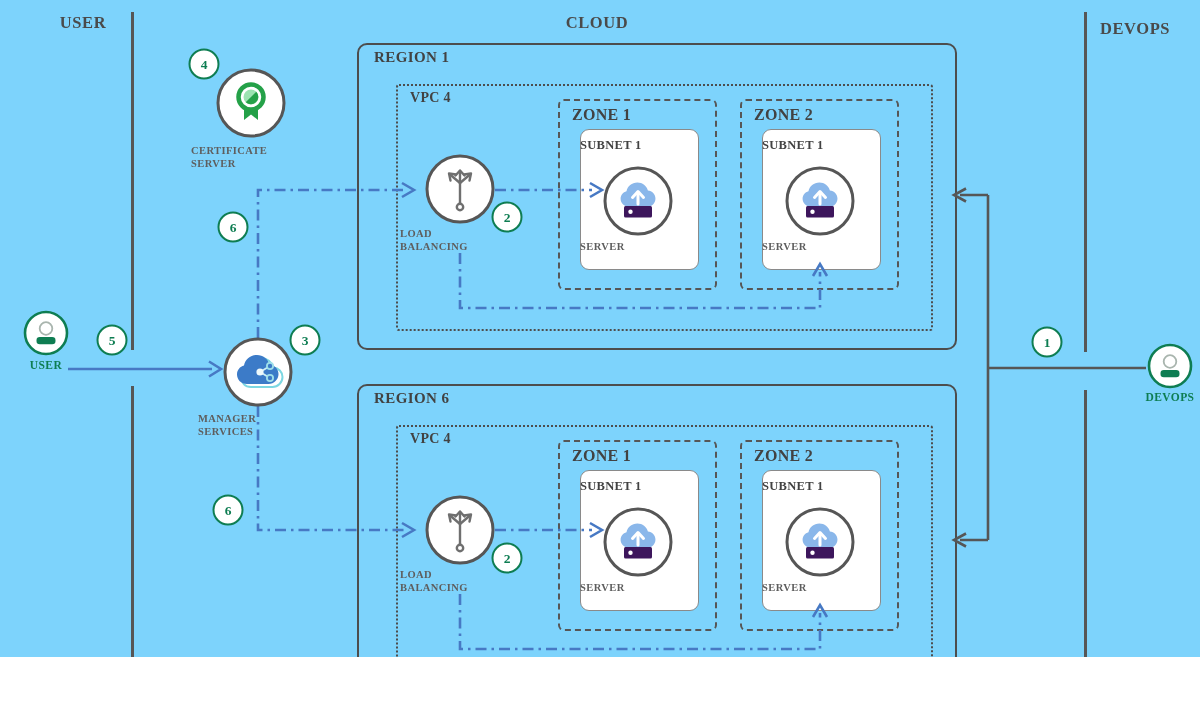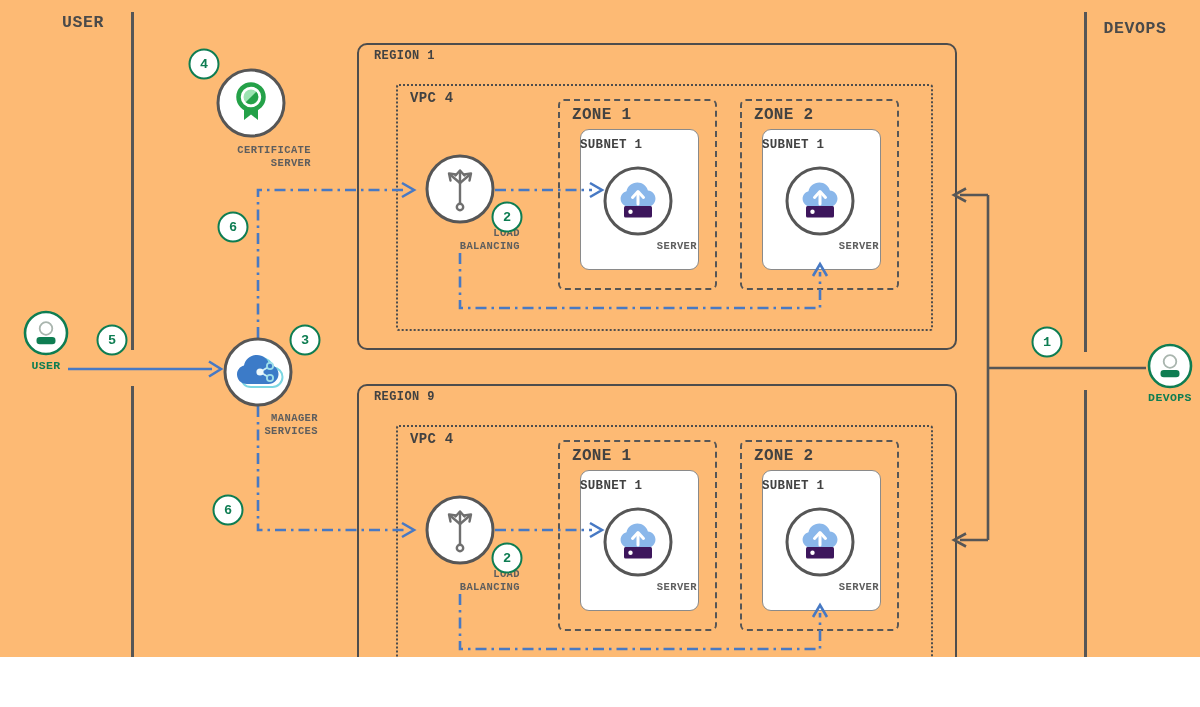--- a/index.html
+++ b/index.html
@@ -1,45 +1,46 @@
 <!DOCTYPE html>
 <html><head>
 <meta charset="utf-8">
 <style>
   html,body{margin:0;padding:0;background:#fff;}
-  .canvas{position:relative;width:1200px;height:657px;background:#fdba74;
-          font-family:Liberation Mono, monospace;overflow:hidden;}
+  .canvas{position:relative;width:1200px;height:657px;background:#7dd3fc;
+          font-family:Liberation Serif, serif;overflow:hidden;}
   .abs{position:absolute;}
   .hdr{font-size:16.5px;font-weight:700;color:#4a4a4a;letter-spacing:.6px;text-align:center;z-index:4;}
   .divider{width:3px;background:#565656;z-index:1;}
   .region{border:2.5px solid #4d4d4d;border-radius:10px;z-index:1;}
   .vpc{border:2px dotted #4d4d4d;border-radius:3px;z-index:1;}
   .zone{border:2.5px dashed #565656;border-radius:6px;z-index:1;}
   .subnet{border:1.5px solid #8a8a8a;border-radius:9px;z-index:1;background:#fff;}
   .lbl{position:absolute;font-weight:700;color:#424242;z-index:4;}
-  .lbl-region{font-size:12px;letter-spacing:.4px;}
+  .lbl-region{font-size:15px;letter-spacing:.4px;}
   .lbl-vpc{font-size:14px;letter-spacing:.3px;}
   .lbl-zone{font-size:16px;letter-spacing:.3px;}
   .lbl-subnet{font-size:12.5px;text-align:left;letter-spacing:.3px;}
-  .iconlbl{position:absolute;font-size:10.5px;font-weight:700;color:#5e5e5e;text-align:right;
+  .iconlbl{position:absolute;font-size:10.5px;font-weight:700;color:#5e5e5e;text-align:left;
            line-height:13px;letter-spacing:.4px;z-index:4;}
   .actorlbl{position:absolute;font-size:11.5px;font-weight:700;color:#0e7d52;text-align:center;
             letter-spacing:.4px;z-index:4;}
   .badge{position:absolute;width:27px;height:27px;border:2.4px solid #0e7d52;border-radius:50%;
          background:#fff;color:#0e7d52;font-size:13.5px;font-weight:700;display:flex;
          align-items:center;justify-content:center;transform:translate(-50%,-50%);z-index:5;}
   .icon{position:absolute;z-index:3;line-height:0;}
   svg.connectors{position:absolute;left:0;top:0;z-index:2;}
 </style>
 </head>
 <body>
 
 <div class="canvas">
 
   <div class="abs hdr" style="left:38px;top:13px;width:90px;">USER</div>
+  <div class="abs hdr" style="left:497px;top:13px;width:200px;">CLOUD</div>
   <div class="abs hdr" style="left:1085px;top:19px;width:100px;">DEVOPS</div>
 
   <div class="abs divider" style="left:131px;top:12px;height:338px;"></div>
   <div class="abs divider" style="left:131px;top:386px;height:304px;"></div>
   <div class="abs divider" style="left:1084px;top:12px;height:340px;"></div>
   <div class="abs divider" style="left:1084px;top:390px;height:303px;"></div>
 
   <div class="abs region" style="left:357px;top:43px;width:596px;height:303px;"></div>
   <div class="lbl lbl-region" style="left:374px;top:49px;">REGION 1</div>
   <div class="abs vpc" style="left:396px;top:84px;width:533px;height:243px;"></div>
@@ -56,21 +57,21 @@
   <div class="abs subnet" style="left:762px;top:129px;width:117px;height:139px;"></div>
   <div class="lbl lbl-subnet" style="left:762px;top:138px;width:117px;">SUBNET 1</div>
   <div class="iconlbl" style="left:762px;top:240px;width:117px;">SERVER</div>
 
   <div class="iconlbl" style="left:400px;top:227px;width:120px;">
     <div>LOAD</div>
     <div>BALANCING</div>
   </div>
 
   <div class="abs region" style="left:357px;top:384px;width:596px;height:310px;"></div>
-  <div class="lbl lbl-region" style="left:374px;top:390px;">REGION 9</div>
+  <div class="lbl lbl-region" style="left:374px;top:390px;">REGION 6</div>
   <div class="abs vpc" style="left:396px;top:425px;width:533px;height:243px;"></div>
   <div class="lbl lbl-vpc" style="left:410px;top:431px;">VPC 4</div>
 
   <div class="abs zone" style="left:558px;top:440px;width:155px;height:187px;"></div>
   <div class="lbl lbl-zone" style="left:572px;top:447px;">ZONE 1</div>
   <div class="abs subnet" style="left:580px;top:470px;width:117px;height:139px;"></div>
   <div class="lbl lbl-subnet" style="left:580px;top:479px;width:117px;">SUBNET 1</div>
   <div class="iconlbl" style="left:580px;top:581px;width:117px;">SERVER</div>
 
   <div class="abs zone" style="left:740px;top:440px;width:155px;height:187px;"></div>

